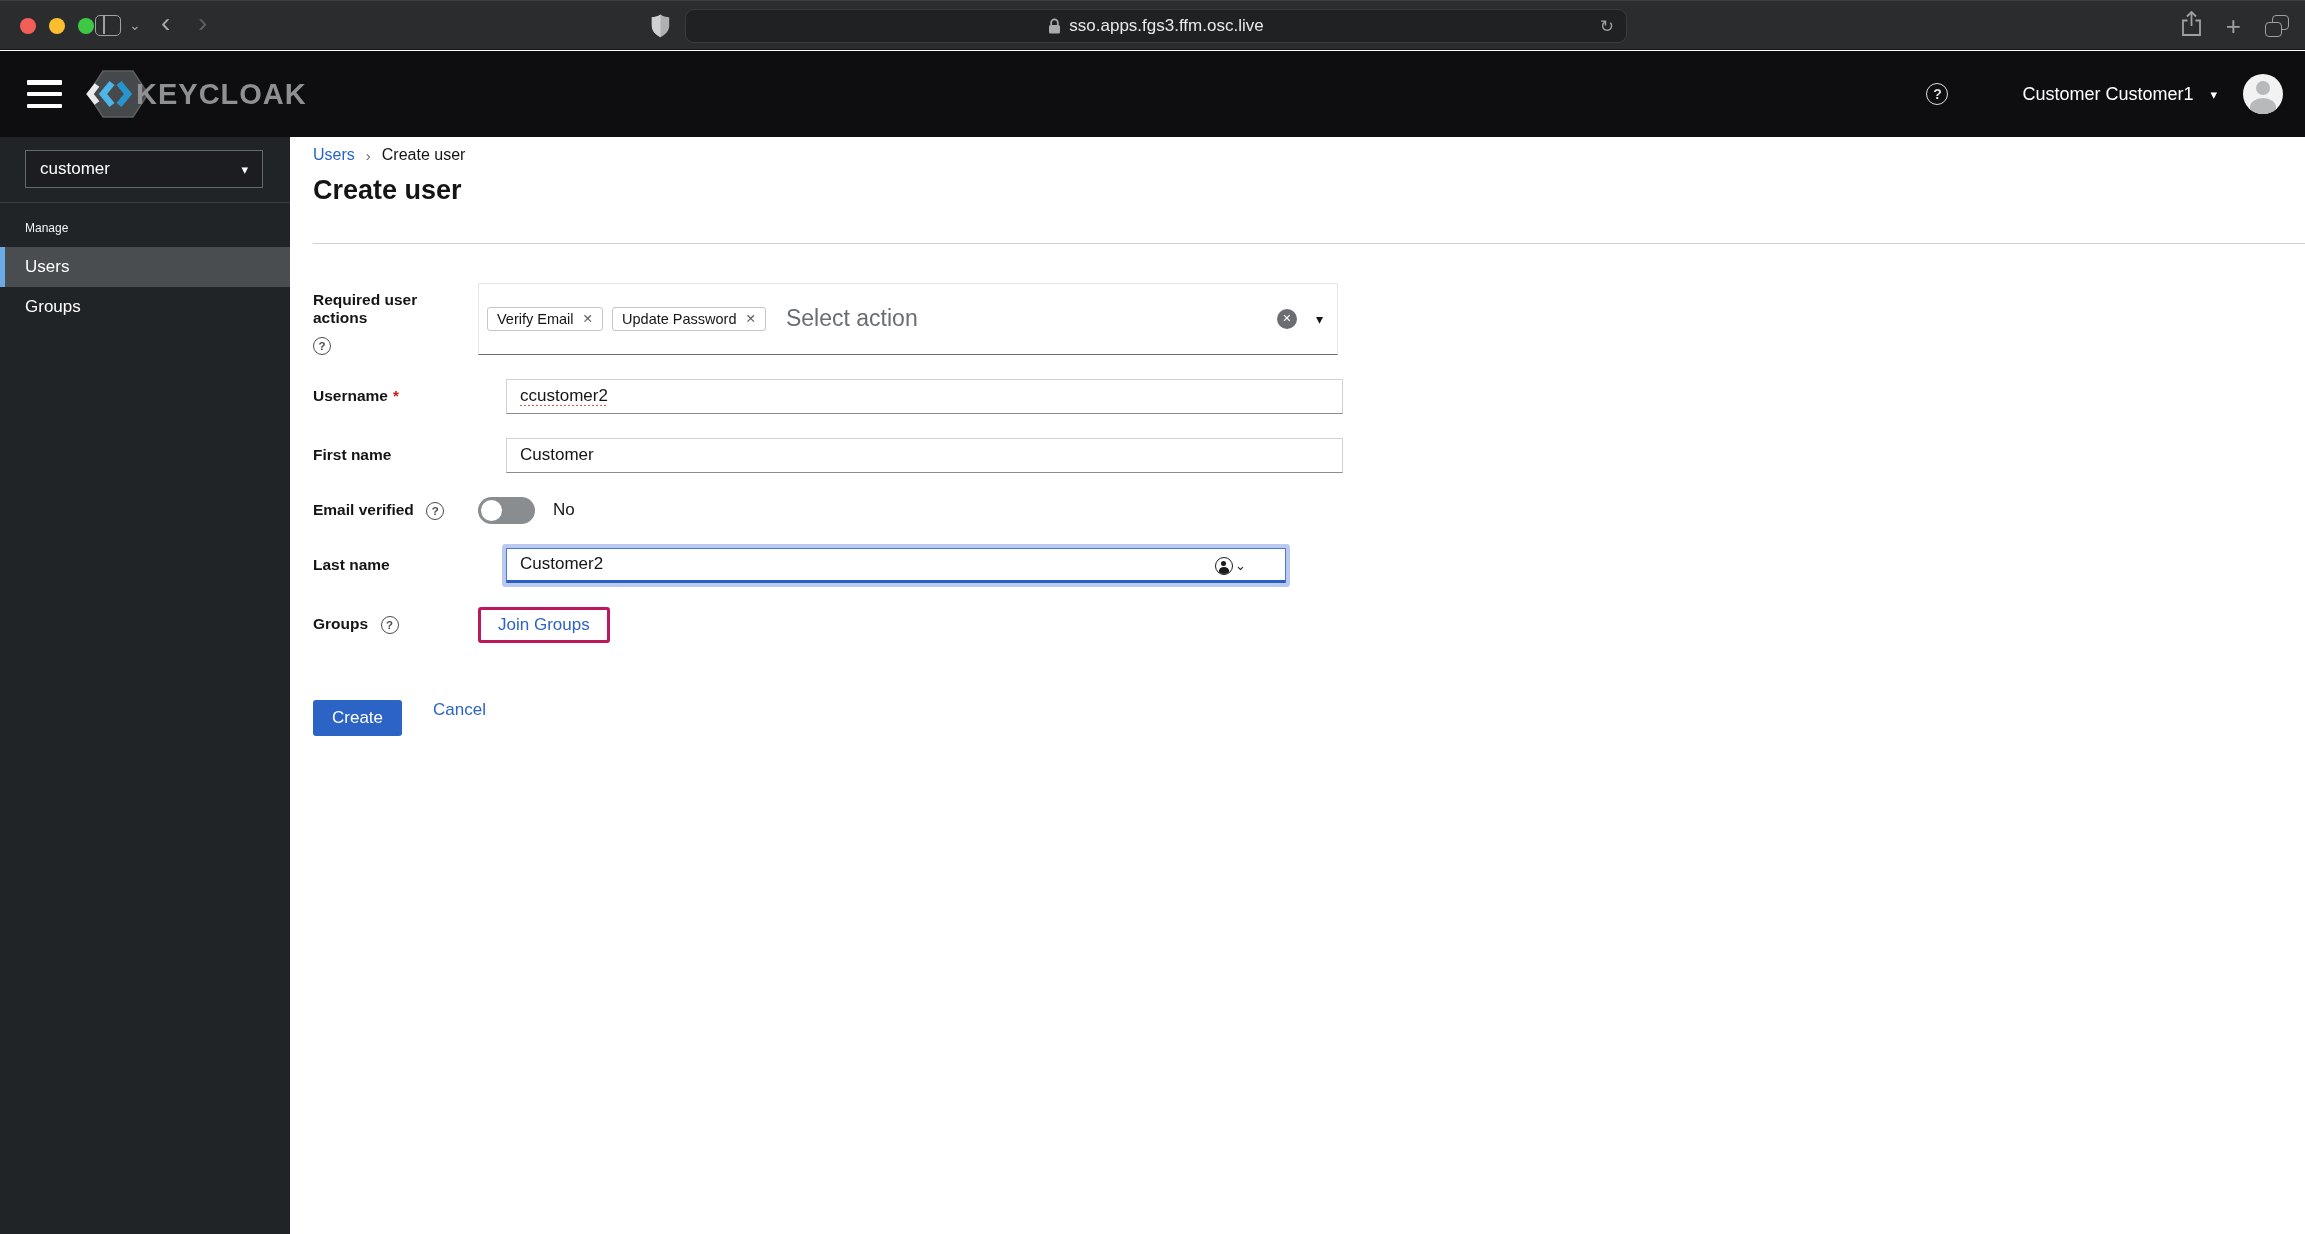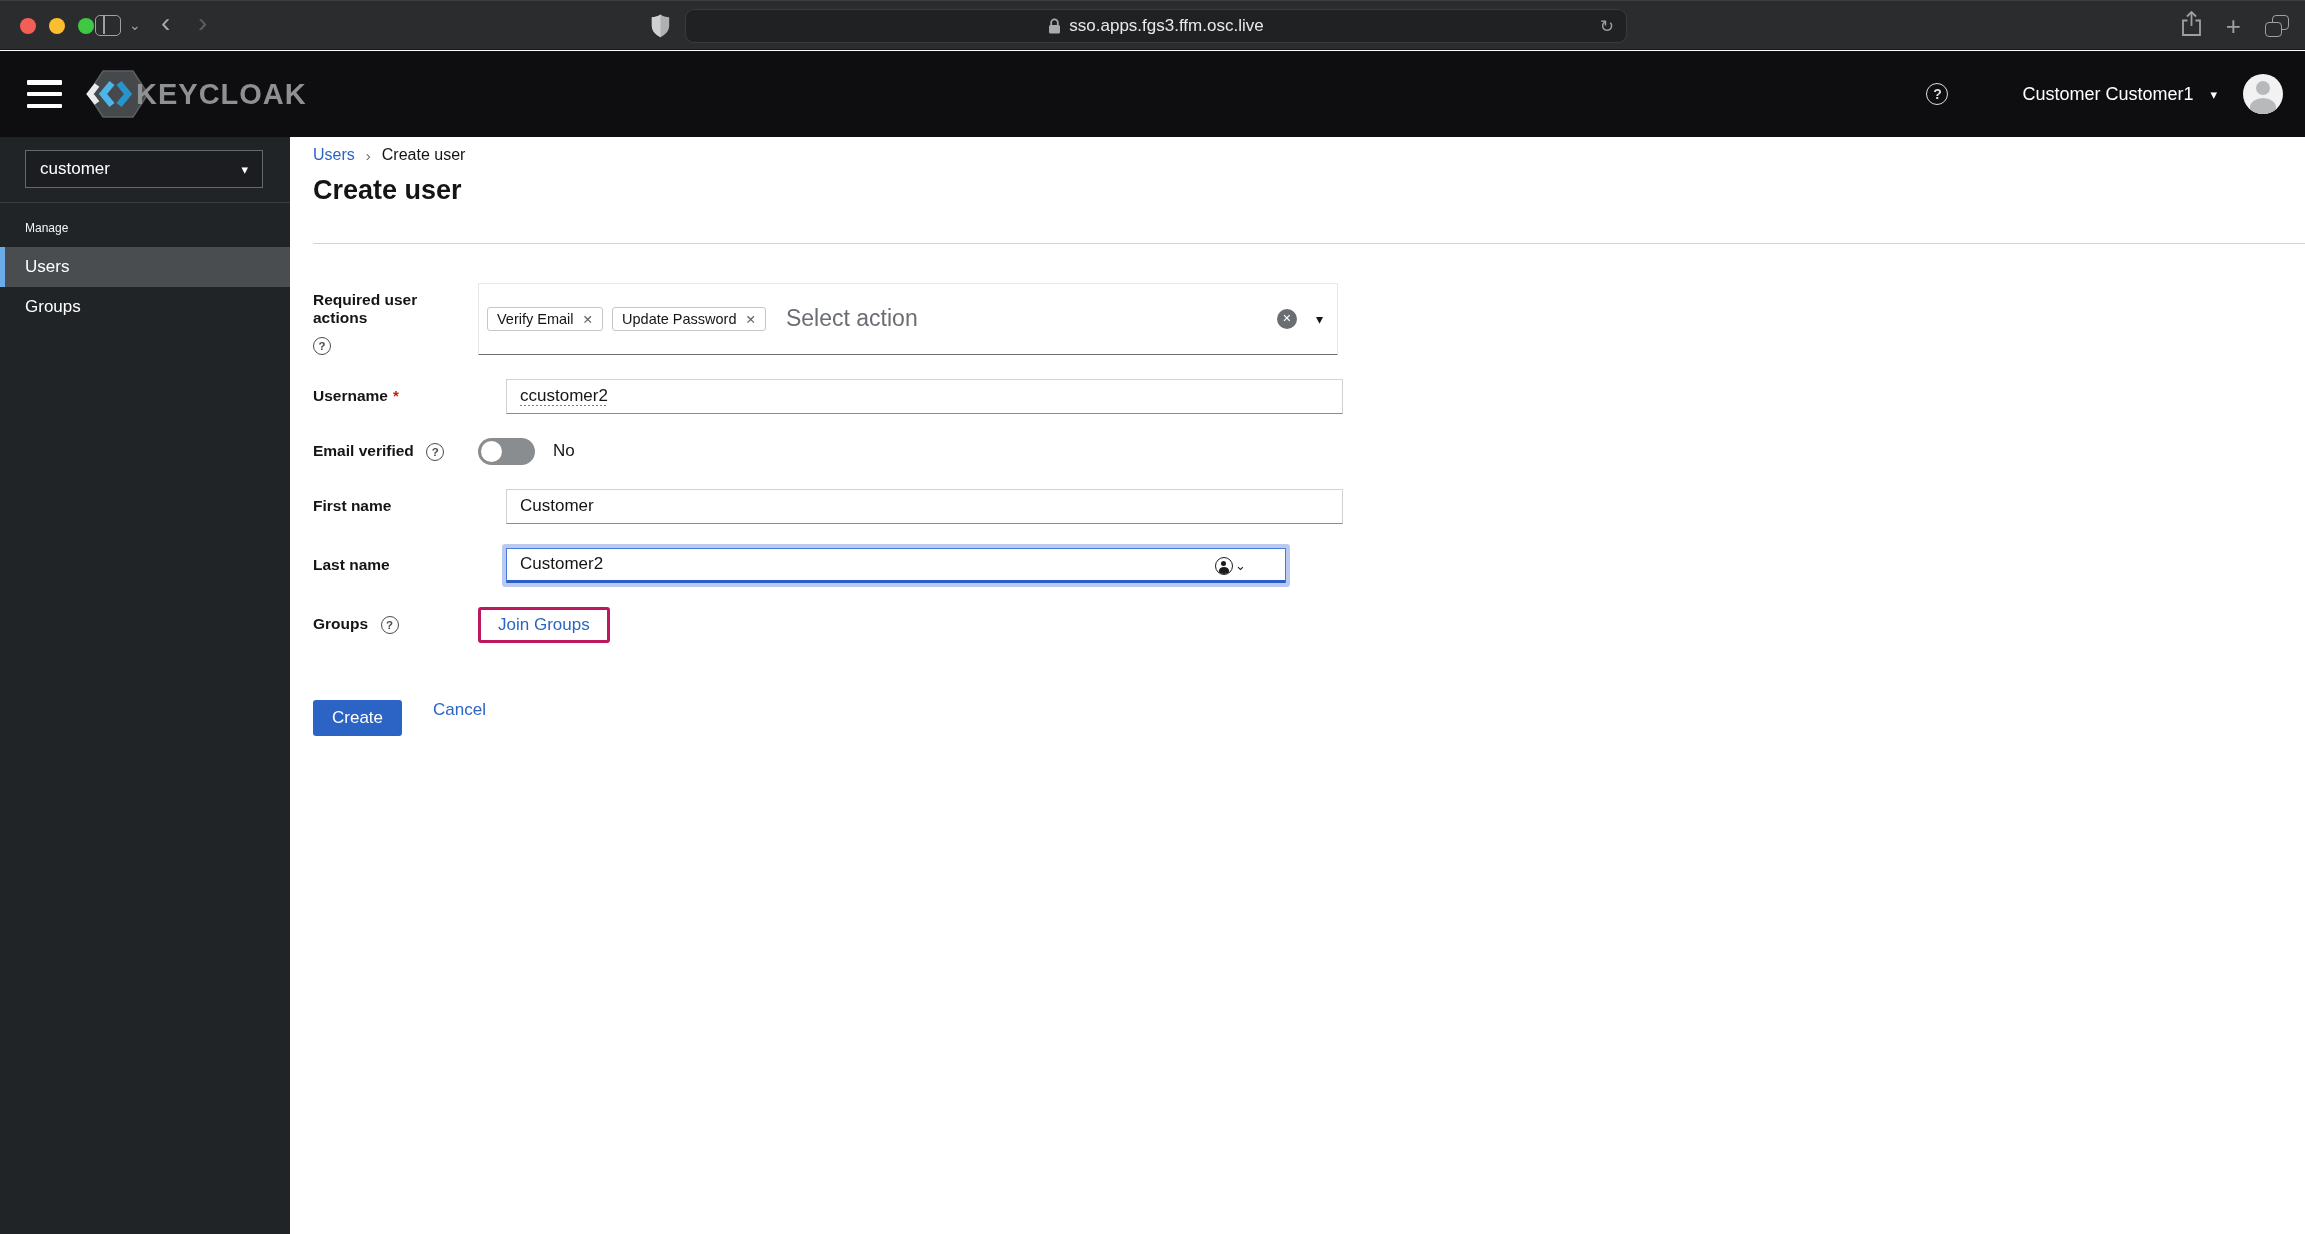--- a/index.html
+++ b/index.html
@@ -117,21 +117,21 @@
   .contact-icon { position:relative; width:18px; height:18px; border:1.6px solid #1c1c1c; border-radius:50%; overflow:hidden; }
   .contact-icon .c-head { position:absolute; left:5px; top:3px; width:5px; height:5px; border-radius:50%; background:#1c1c1c; }
   .contact-icon .c-body { position:absolute; left:2.5px; top:9px; width:10px; height:7px; border-radius:50% 50% 0 0; background:#1c1c1c; }
   .autofill .af-chev { font-size:13px; color:#1c1c1c; margin-left:2px; line-height:1; }
 
   .multiselect {
     width:860px; min-height:34px; display:flex; align-items:center;
     border:1px solid #e7e7e7; border-bottom:1px solid #6a6e73; background:#fff; padding:0 14px 0 8px;
   }
   .chip {
-    display:inline-flex; align-items:flex-end; border:1px solid #c6c6c6; border-radius:3px;
+    display:inline-flex; align-items:center; border:1px solid #c6c6c6; border-radius:3px;
     padding:3px 9px; font-size:14.5px; color:#151515; margin-right:9px; background:#fff;
   }
   .chip .chip-x { margin-left:9px; color:#5f6368; font-size:12.5px; cursor:pointer; }
   .ms-placeholder { color:#6a6e73; font-size:23px; margin-left:11px; }
   .ms-right { margin-left:auto; display:flex; align-items:center; gap:19px; }
   .clear-btn { width:20px; height:20px; border-radius:50%; background:#6a6e73; color:#fff; font-size:11px;
     display:flex; align-items:center; justify-content:center; cursor:pointer; }
   .ms-caret { font-size:14px; color:#151515; cursor:pointer; }
 
   .toggle { width:57px; height:27px; border-radius:14px; background:#8a8d90; position:relative; cursor:pointer; flex:none; }
@@ -283,34 +283,34 @@
       <div class="frow center">
         <div class="label-col">
           <span class="flabel">Username</span><span class="req">*</span>
         </div>
         <input class="pf-input spellcheck" type="text" value="ccustomer2" style="">
       </div>
 
 
       <div class="frow center">
         <div class="label-col">
+          <span class="flabel">First name</span>
+        </div>
+        <input class="pf-input" type="text" value="Customer" style="">
+      </div>
+
+      <div class="frow center">
+        <div class="label-col">
           <span class="flabel">Email verified</span>
           <span class="help-icon inline-help">?</span>
         </div>
         <span class="toggle">
             <span class="knob"></span>
           </span>
         <span class="toggle-text">No</span>
-      </div>
-
-      <div class="frow center">
-        <div class="label-col">
-          <span class="flabel">First name</span>
-        </div>
-        <input class="pf-input" type="text" value="Customer" style="">
       </div>
 
       <div class="frow center">
         <div class="label-col">
           <span class="flabel">Last name</span>
         </div>
         <div class="input-wrap">
           <input class="pf-input focused" type="text" value="Customer2" style="">
           <span class="autofill">
             <span class="contact-icon">

